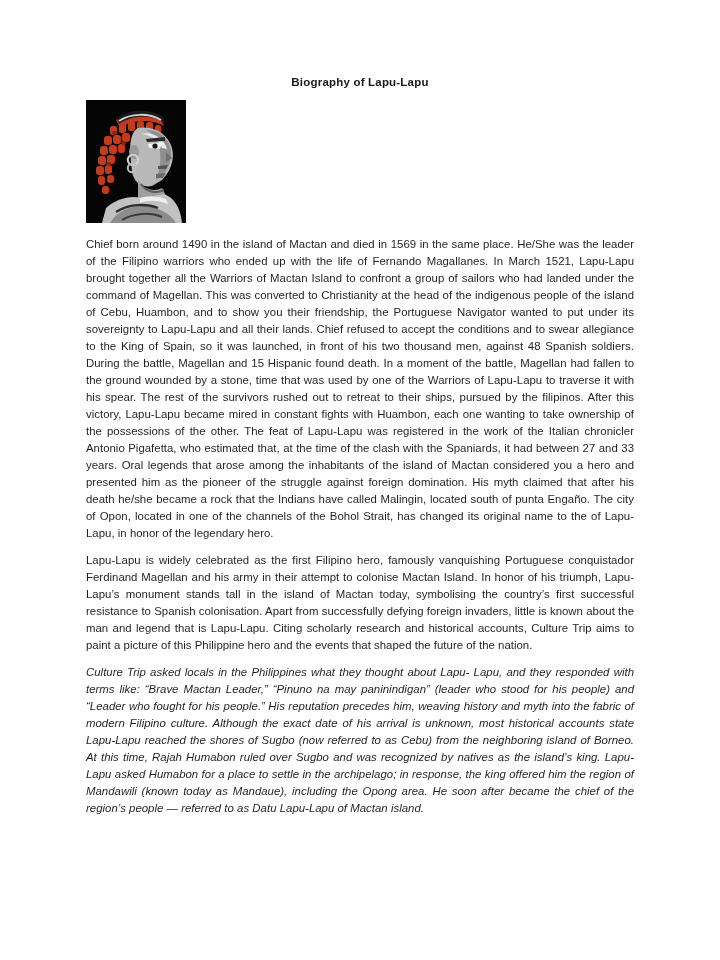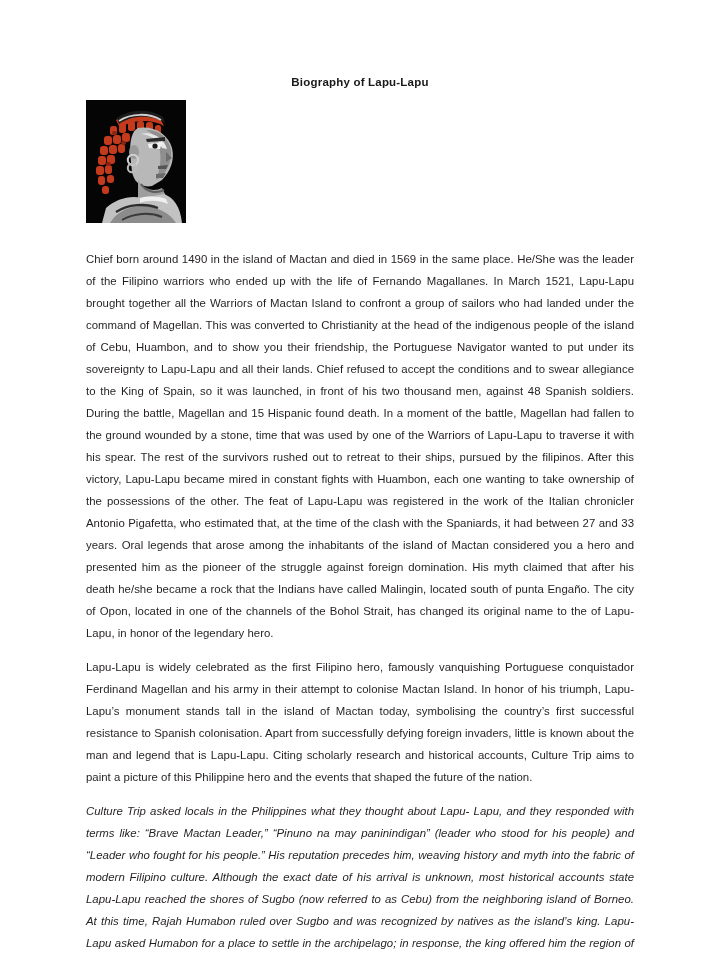--- a/index.html
+++ b/index.html
@@ -43,23 +43,23 @@
   }
   .portrait svg { display: block; width: 100px; height: 123px; }
 
   .body-text {
     position: absolute;
     left: 86px;
     top: 236px;
     width: 548px;
   }
   .para {
-    margin: 12px 0 10px 0;
+    margin: 0 0 10px 0;
     font-size: 11.4px;
-    line-height: 22px;
+    line-height: 17px;
     text-align: justify;
     text-justify: inter-word;
     color: #231f20;
     letter-spacing: 0.02px;
   }
   .para:last-child { margin-bottom: 0; font-style: italic; }
   .para.first {
     text-indent: 0;
   }
 </style>

